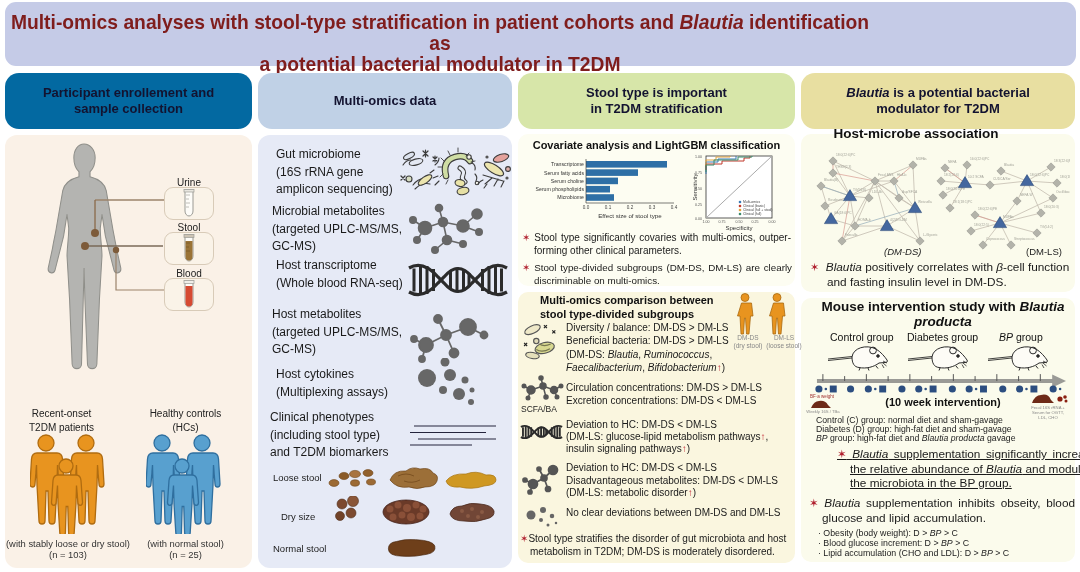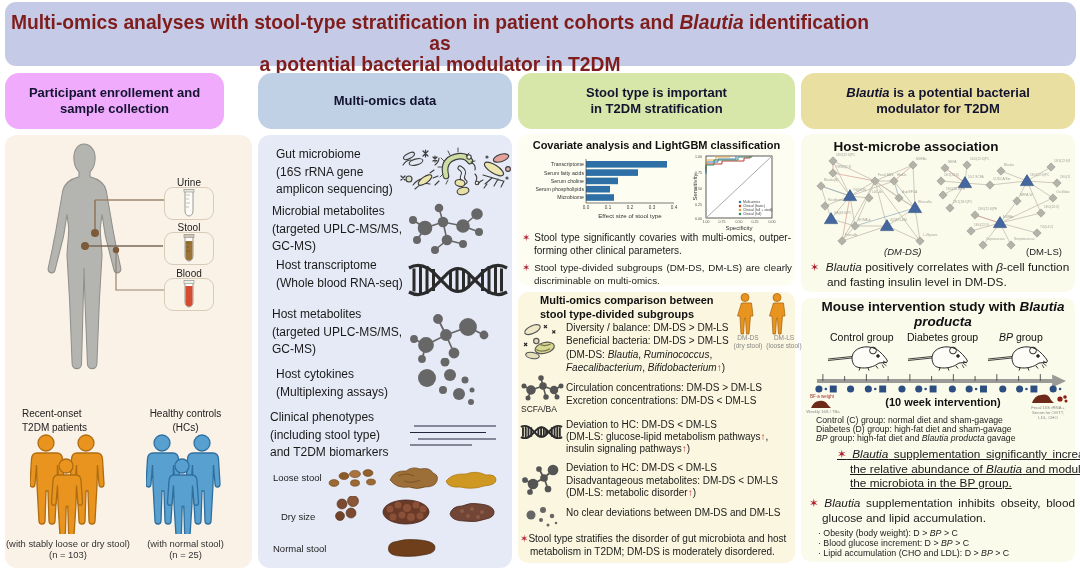--- a/index.html
+++ b/index.html
@@ -12,21 +12,21 @@
 svg { display:block; }
 </style>
 </head>
 <body>
 
 <div class="abs" style="left:5px; top:2px; width:1071px; height:64px; background:#c5cbe7; border-radius:11px;"></div>
 <div class="abs" style="left:5px; top:12px; width:870px; text-align:center; font-weight:bold; font-size:19.3px; line-height:21px; color:#7f1d1d;">
 Multi-omics analyses with stool-type stratification in patient cohorts and <i>Blautia</i> identification as<br>a potential bacterial modulator in T2DM
 </div>
 
-<div class="hdr" style="left:5px;  width:219px; background:#f0abfc;">Participant enrollement and<br>sample collection</div>
+<div class="hdr" style="left:5px;  width:247px; background:#0369a1;">Participant enrollement and<br>sample collection</div>
 <div class="hdr" style="left:258px; width:254px; background:#c0d1e6;">Multi-omics data</div>
 <div class="hdr" style="left:518px; width:277px; background:#d7e6a9;">Stool type is important<br>in T2DM stratification</div>
 <div class="hdr" style="left:801px; width:274px; background:#e8dfa1;">
     <span><i>Blautia</i> is a potential bacterial<br>modulator for T2DM</span>
   </div>
 
 <div class="abs" id="p1body" style="left:5px;  top:135px; width:247px; height:433px; background:#faf1e7; border-radius:12px;"></div>
 <div class="abs" id="p2body" style="left:258px; top:135px; width:254px; height:433px; background:#e6eaf6; border-radius:12px;"></div>
 <div class="abs" id="p3box1" style="left:518px; top:134px; width:277px; height:152px; background:#fdfdf2; border-radius:10px;"></div>
 <div class="abs" id="p3box2" style="left:518px; top:292px; width:277px; height:271px; background:#faf6df; border-radius:10px;"></div>
@@ -63,21 +63,21 @@
   <rect x="2" y="0.5" width="10" height="3" fill="#cdc4b4" stroke="#9a9a94" stroke-width="0.7"></rect>
 </svg>
 <div class="abs" style="left:165px; top:268px; width:48px; font-size:10px; text-align:center; color:#222;">Blood</div>
 <div class="abs" style="left:164px; top:278px; width:50px; height:33px; background:#faf3e8; border:1px solid #d8cbb8; border-radius:9px;"></div>
 <svg class="abs" style="left:182px; top:280px;" width="14" height="29" viewBox="0 0 14 29">
   <path d="M3 1 L11 1 L11 22 A4 5 0 0 1 3 22 Z" fill="#fdfcf8" stroke="#9a9a94" stroke-width="1"></path>
   <path d="M3.5 6 L10.5 6 L10.5 22 A3.5 4.5 0 0 1 3.5 22 Z" fill="#d64a32"></path>
   <rect x="2" y="0.5" width="10" height="3" fill="#f0eee8" stroke="#9a9a94" stroke-width="0.7"></rect>
 </svg>
 
-<div class="abs" style="left:22px; top:407px; width:115px; font-size:10px; line-height:13.5px; color:#222;">Recent-onset<br>T2DM patients</div>
+<div class="abs" style="left:4px; top:407px; width:115px; text-align:center; font-size:10px; line-height:13.5px; color:#222;">Recent-onset<br>T2DM patients</div>
 <div class="abs" style="left:128px; top:407px; width:115px; text-align:center; font-size:10px; line-height:13.5px; color:#222;">Healthy controls<br>(HCs)</div>
 
 <svg class="abs" style="left:30px; top:434px;" width="76" height="100" viewBox="0 0 76 100">
   <g fill="#e8941f" stroke="#b06c10" stroke-width="1.3">
     <g transform="translate(-1 0)">
         <circle cx="17" cy="9" r="8"></circle>
     <path d="M8 19 q-5 0 -5.5 6 l-1.5 25 q0 3 2.5 3 t2.5 -3 l1.5 -19 l0.5 20 l2 36 q0 3 3 3 t3 -3 l1 -30 h2 l1 30 q0 3 3 3 t3 -3 l2 -36 l0.5 -20 l1.5 19 q0 3 2.5 3 t2.5 -3 l-1.5 -25 q-0.5 -6 -5.5 -6 Z"></path>
       </g>
     <g transform="translate(39 0)">
         <circle cx="17" cy="9" r="8"></circle>
@@ -407,21 +407,21 @@
   </g>
 </svg>
 
 <div class="abs" style="left:566px; top:321px; font-size:10px; line-height:13.4px;">Diversity / balance: DM-DS &gt; DM-LS<br>Beneficial bacteria: DM-DS &gt; DM-LS<br>(DM-DS: <i>Blautia</i>, <i>Ruminococcus</i>,<br><i>Faecalibacterium</i>, <i>Bifidobacterium</i><span class="red">↑</span>)</div>
 <div class="abs" style="left:566px; top:381px; font-size:10px; line-height:13.2px;">Circulation concentrations: DM-DS &gt; DM-LS<br>Excretion concentrations: DM-DS &lt; DM-LS</div>
 <div class="abs" style="left:566px; top:419px; font-size:10px; line-height:12.2px;">Deviation to HC: DM-DS &lt; DM-LS<br>(DM-LS: glucose-lipid metabolism pathways<span class="red">↑</span>,<br>insulin signaling pathways<span class="red">↑</span>)</div>
 <div class="abs" style="left:566px; top:462px; font-size:10px; line-height:12.6px;">Deviation to HC: DM-DS &lt; DM-LS<br>Disadvantageous metabolites: DM-DS &lt; DM-LS<br>(DM-LS: metabolic disorder<span class="red">↑</span>)</div>
 <div class="abs" style="left:566px; top:507px; font-size:10px;">No clear deviations between DM-DS and DM-LS</div>
 <div class="abs" style="left:520px; top:533px; width:270px; font-size:10px; line-height:12.8px; padding-left:10px; text-indent:-10px;"><span class="star" style="font-size:10px;">✶</span>Stool type stratifies the disorder of gut microbiota and host metabolism in T2DM; DM-DS is moderately disordered.</div>
 
-<div class="abs" style="left:801px; top:139px; width:230px; text-align:center; font-weight:bold; font-size:13.5px; color:#111;">Host-microbe association</div>
+<div class="abs" style="left:801px; top:126px; width:230px; text-align:center; font-weight:bold; font-size:13.5px; color:#111;">Host-microbe association</div>
 
 <svg class="abs" style="left:805px; top:153px;" width="265" height="105" viewBox="0 0 265 105">
   <path d="M45 43 L70 28 M45 43 L28 20 M45 43 L16 33 M45 43 L20 53 M45 43 L26 66 M45 43 L50 73 M45 43 L89 28 M45 43 L64 45 M70 28 L89 28 M70 28 L110 55 M70 28 L82 73 M70 28 L50 73 M70 28 L37 88 M70 28 L115 88 M70 28 L94 45 M82 73 L110 55 M82 73 L115 88 M82 73 L37 88 M82 73 L50 73 M50 73 L26 66 M50 73 L37 88 M110 55 L94 45 M110 55 L115 88 M89 28 L110 55 M28 8 L45 43 M28 8 L70 28 M108 12 L70 28 M108 12 L110 55 M16 33 L26 66" stroke="#c4bdb0" stroke-width="0.8" fill="none"></path>
   <path d="M28 8 L28 20 M70 28 L28 20 M108 12 L89 28 M45 43 L37 88" stroke="#d89a90" stroke-width="0.7" fill="none"></path>
   <path d="M16 33 L45 43 M110 55 L50 73 M89 28 L94 45" stroke="#92aab8" stroke-width="0.7" fill="none"></path>
   <path d="M160 30 L140 15 M160 30 L136 28 M160 30 L138 42 M160 30 L145 55 M160 30 L185 32 M160 30 L162 12 M222 28 L196 18 M222 28 L246 14 M222 28 L252 30 M222 28 L248 45 M222 28 L185 32 M222 28 L212 48 M222 28 L236 60 M195 70 L212 48 M195 70 L170 62 M195 70 L166 78 M195 70 L178 92 M195 70 L206 92 M195 70 L232 80 M195 70 L236 60 M195 70 L248 45" stroke="#c4bdb0" stroke-width="0.8" fill="none"></path>
   <path d="M160 30 L140 15 M195 70 L170 62" stroke="#d89a90" stroke-width="0.7" fill="none"></path>
   <g transform="scale(0.5)" font-family="Liberation Sans" font-size="6.5" fill="#a3a399">
       <text x="62" y="6">18:0(22:6)PC</text>
       <text x="222" y="14">MUFAs</text>

